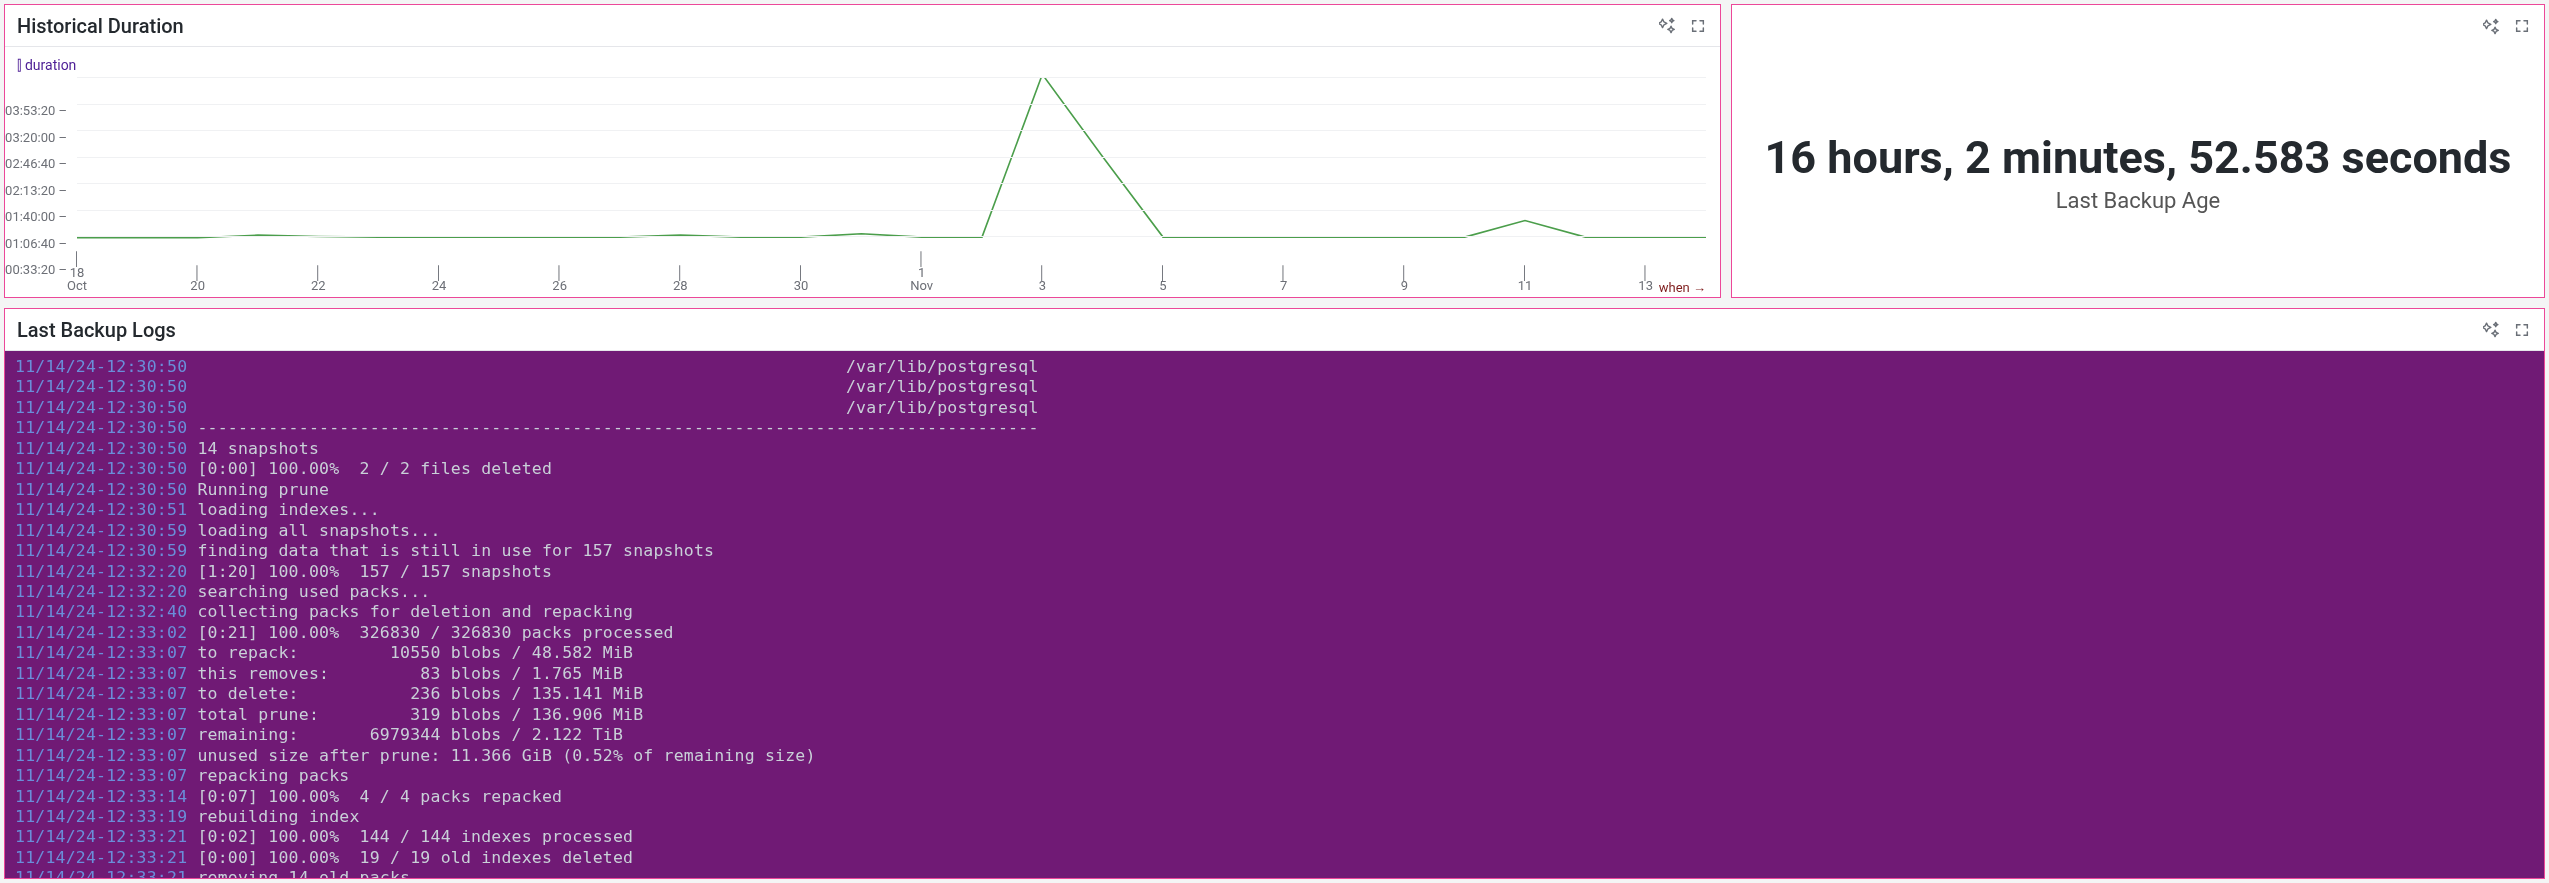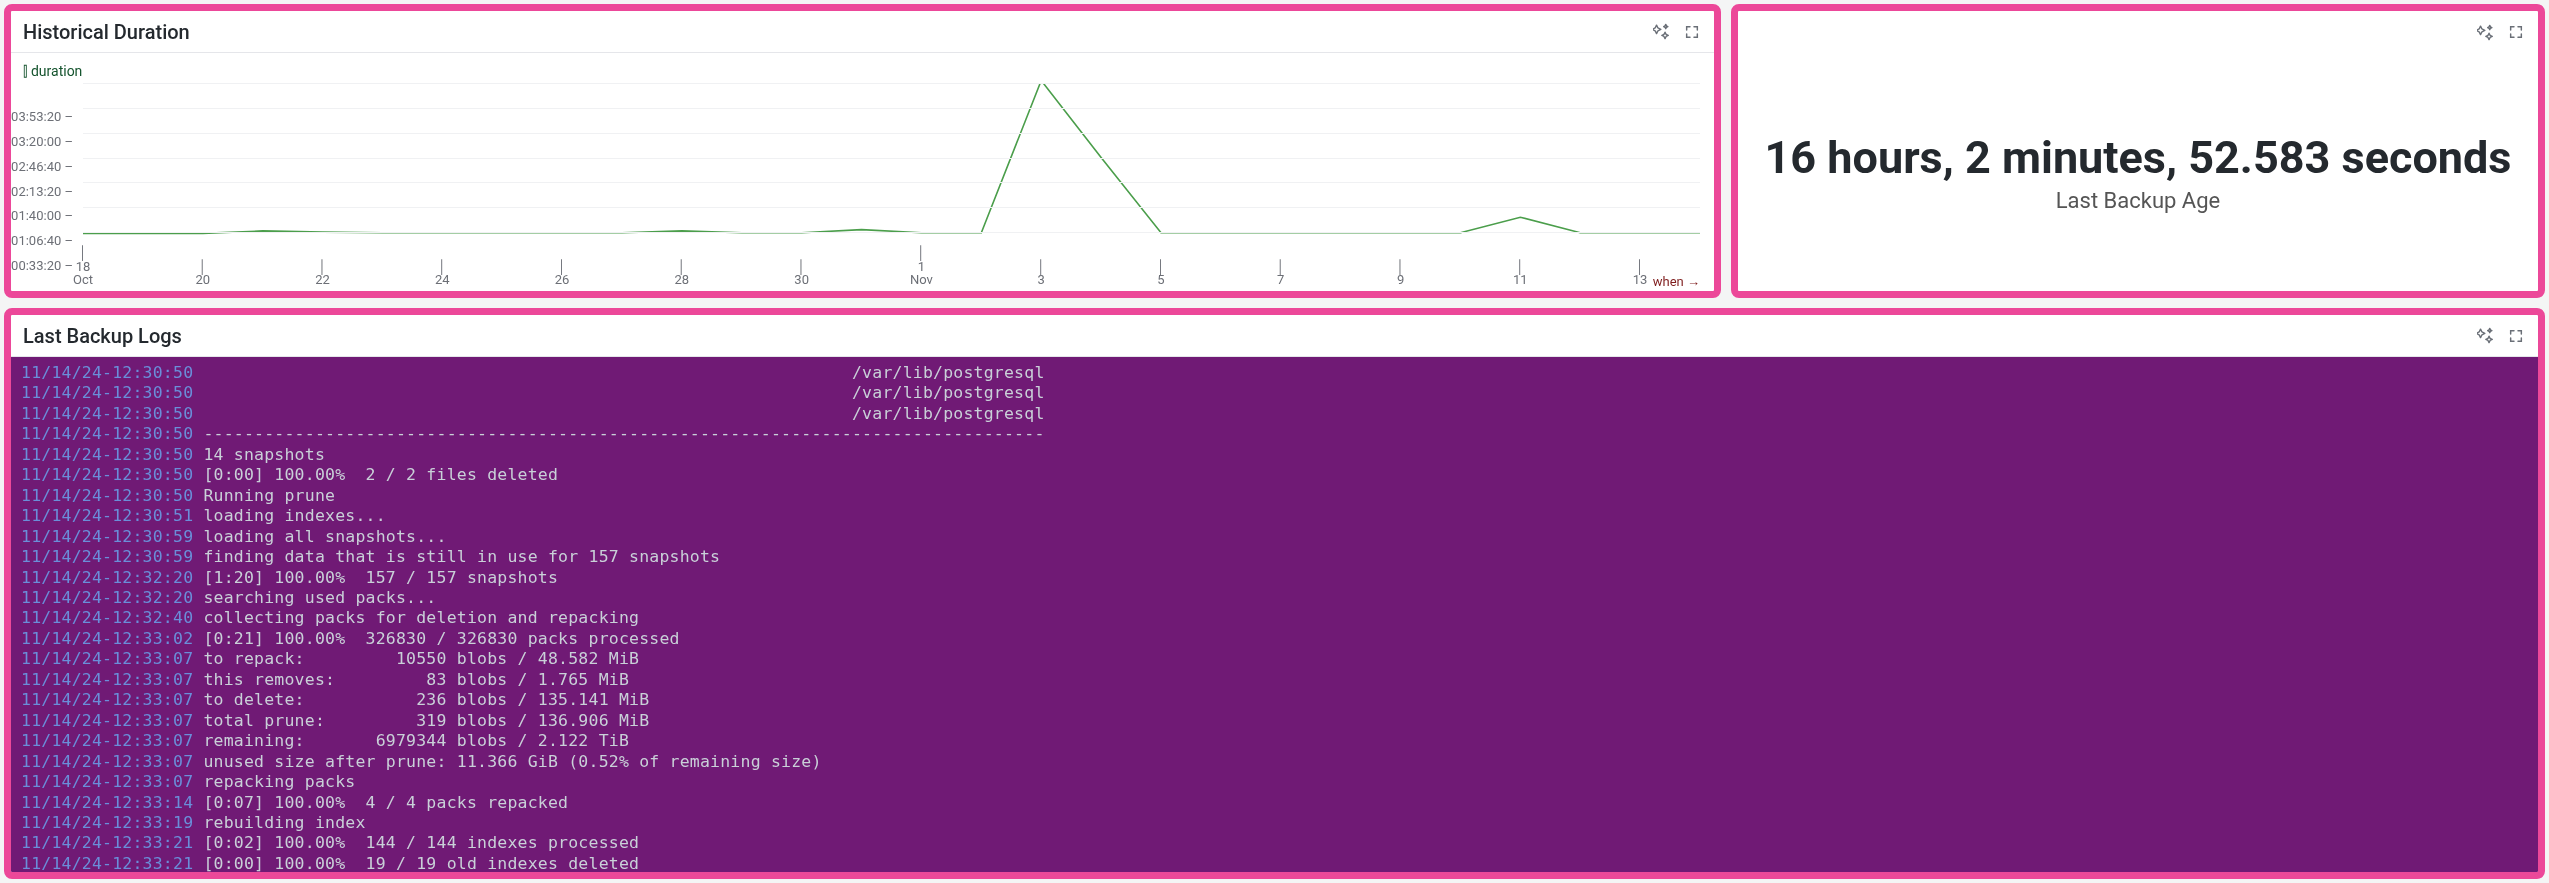--- a/index.html
+++ b/index.html
@@ -14,22 +14,22 @@
   .grid {
     display: grid;
     grid-template-columns: 1717px 1fr;
     grid-template-rows: 294px 1fr;
     gap: 10px;
     padding: 4px;
     height: 100%;
   }
   .panel {
     background: #fff;
-    border: 7px solid #ec4899;
-    border-radius: 8px;
+    border: 1px solid #ec4899;
+    border-radius: 0;
     display: flex;
     flex-direction: column;
     overflow: hidden;
   }
   .panel-header {
     display: flex;
     align-items: center;
     justify-content: space-between;
     height: 42px;
     padding: 0 12px;
@@ -48,21 +48,21 @@
   .panel-actions svg { display: block; }
   .icon-btn { cursor: pointer; padding: 2px; }
   
   .chart-body {
     flex: 1;
     position: relative;
     padding: 8px 10px 4px 10px;
   }
   .chart-legend {
     font-size: 14px;
-    color: #14532d;
+    color: #4c1d95;
     margin-left: 2px;
   }
   .chart-area {
     position: absolute;
     top: 30px; left: 10px; right: 14px; bottom: 34px;
   }
   .y-ticks {
     position: absolute;
     left: 0; top: 0; bottom: 0;
     width: 60px;

